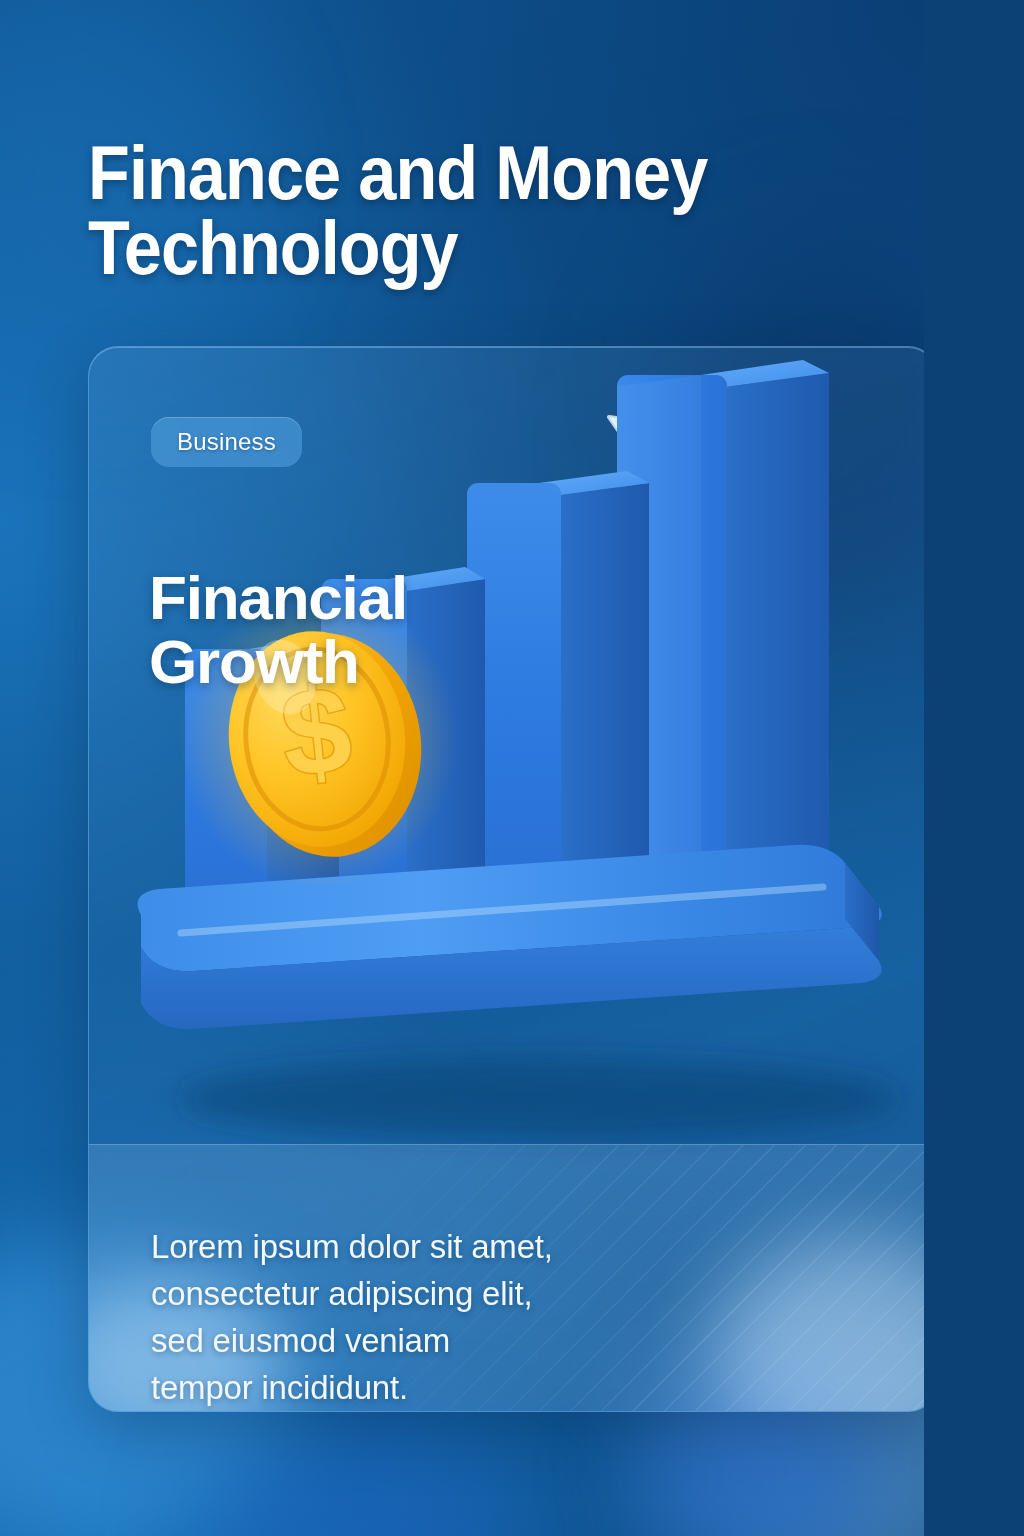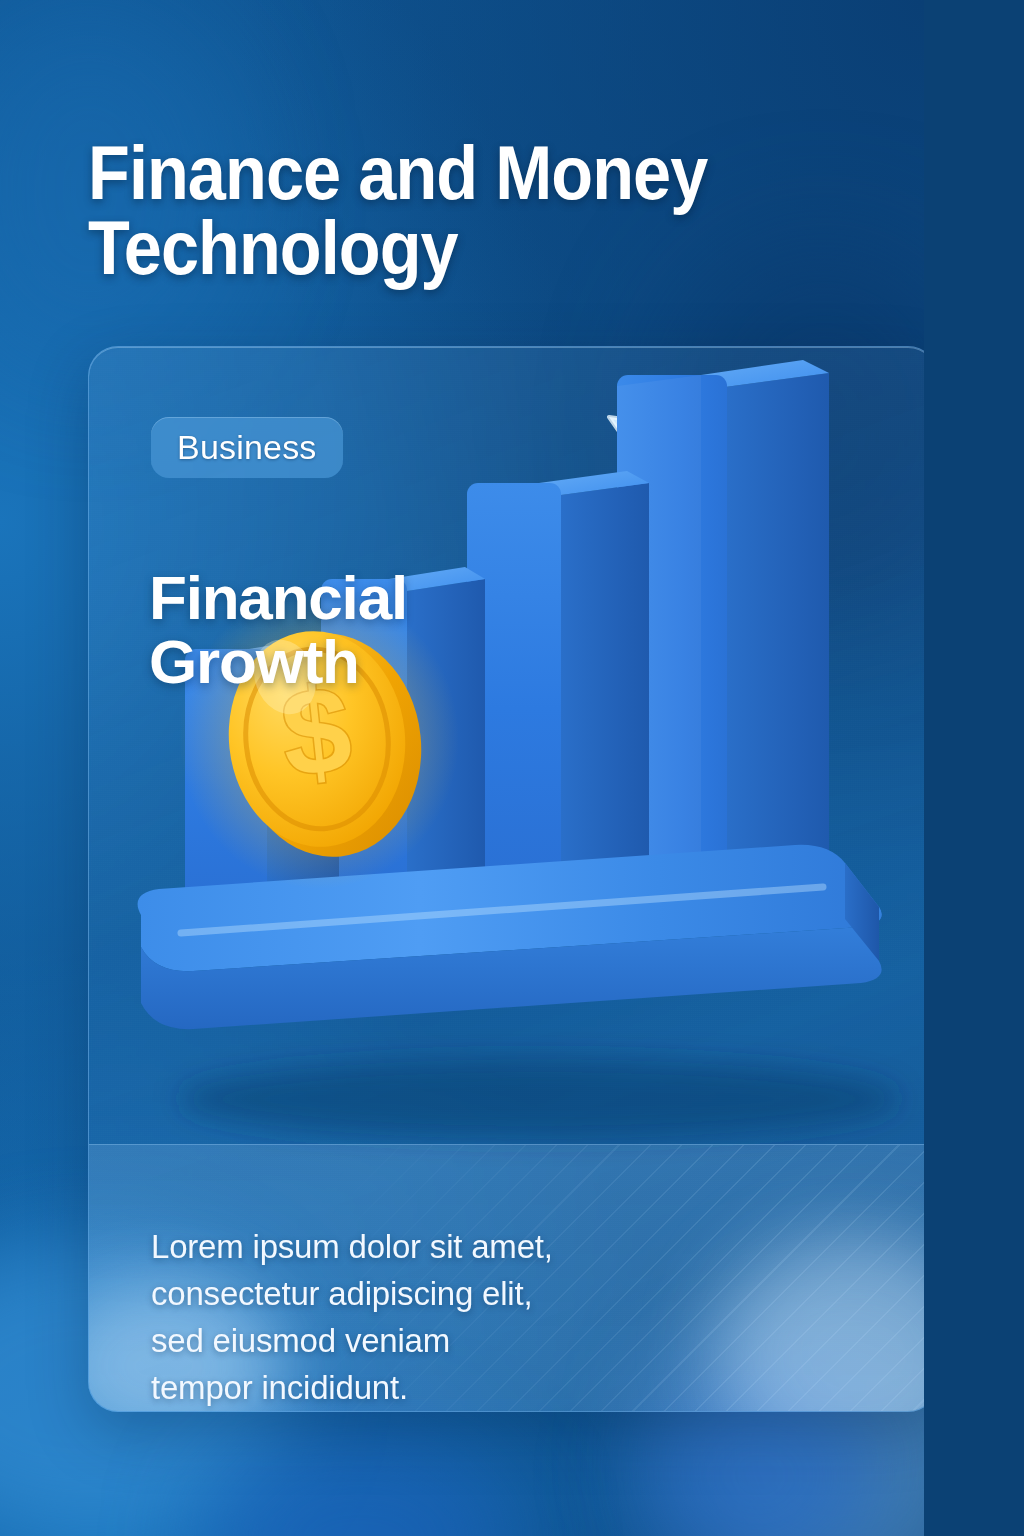--- a/index.html
+++ b/index.html
@@ -54,21 +54,21 @@
       repeating-linear-gradient(0deg,rgba(255,255,255,.012) 0 1px,rgba(0,0,0,.012) 1px 2px),
       repeating-linear-gradient(90deg,rgba(255,255,255,.012) 0 1px,rgba(0,0,0,.012) 1px 2px);
   }
 
   
   .badge{
     position:absolute;left:62px;top:70px;
     padding:11px 26px;border-radius:18px;
     background:rgba(72,150,214,.72);
     box-shadow:inset 0 1px 0 rgba(200,230,255,.28);
-    color:#ffffff;font-size:34px;font-weight:400;letter-spacing:.2px;
+    color:#ffffff;font-size:24px;font-weight:400;letter-spacing:.2px;
     text-shadow:0 1px 3px rgba(6,40,76,.45);
   }
 
   
   .card-title{
     position:absolute;left:60px;top:168px;width:430px;
     color:#ffffff;font-size:62px;font-weight:700;line-height:1.02;
     letter-spacing:-1.2px;white-space:pre-line;
     text-shadow:0 3px 10px rgba(5,34,66,.40);
   }

